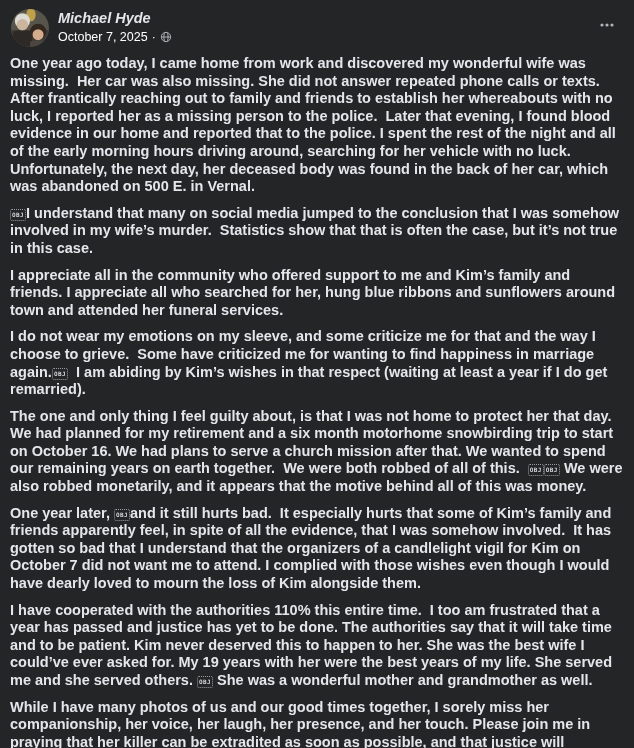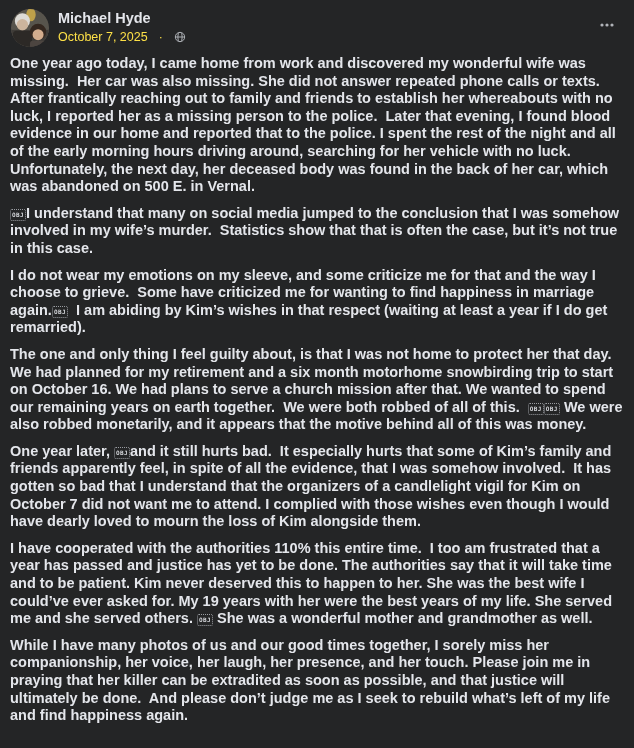--- a/index.html
+++ b/index.html
@@ -27,27 +27,28 @@
     background: #4a4440;
   }
   .avatar svg { display: block; }
   .header-text { margin-left: 9px; flex: 1 1 auto; min-width: 0; }
   .author-name {
     font-size: 14.5px;
     font-weight: 700;
     color: #e4e6eb;
     line-height: 19px;
     cursor: pointer;
+    font-style: italic;
   }
   .post-meta {
     display: flex;
     align-items: center;
-    gap: 11px;
+    gap: 4px;
     font-size: 12.5px;
-    color: #fde047;
+    color: #ffffff;
     line-height: 16px;
     margin-top: 1px;
   }
   .post-date { cursor: pointer; }
   .meta-sep { font-size: 12px; }
   .globe-icon { display: inline-flex; align-items: center; }
   .menu-btn {
     flex: none;
     padding: 6px 6px 6px 10px;
     margin-top: 2px;
@@ -134,20 +135,21 @@
             <circle cx="14" cy="8" r="1.6"></circle>
         </svg>
       </span>
     </button>
 
   </div>
 
   <div class="post-body">
       <p class="post-paragraph">One year ago today, I came home from work and discovered my wonderful wife was missing.  Her car was also missing. She did not answer repeated phone calls or texts.  After frantically reaching out to family and friends to establish her whereabouts with no luck, I reported her as a missing person to the police.  Later that evening, I found blood evidence in our home and reported that to the police. I spent the rest of the night and all of the early morning hours driving around, searching for her vehicle with no luck. Unfortunately, the next day, her deceased body was found in the back of her car, which was abandoned on 500 E. in Vernal.</p>
       <p class="post-paragraph"><span class="obj-char">OBJ</span>I understand that many on social media jumped to the conclusion that I was somehow involved in my wife’s murder.  Statistics show that that is often the case, but it’s not true in this case.</p>
+      <p class="post-paragraph">I appreciate all in the community who offered support to me and Kim’s family and friends. I appreciate all who searched for her, hung blue ribbons and sunflowers around town and attended her funeral services.</p>
       <p class="post-paragraph">I do not wear my emotions on my sleeve, and some criticize me for that and the way I choose to grieve.  Some have criticized me for wanting to find happiness in marriage again.<span class="obj-char">OBJ</span>  I am abiding by Kim’s wishes in that respect (waiting at least a year if I do get remarried).</p>
       <p class="post-paragraph">The one and only thing I feel guilty about, is that I was not home to protect her that day.  We had planned for my retirement and a six month motorhome snowbirding trip to start on October 16. We had plans to serve a church mission after that. We wanted to spend our remaining years on earth together.  We were both robbed of all of this.  <span class="obj-char">OBJ</span><span class="obj-char">OBJ</span> We were also robbed monetarily, and it appears that the motive behind all of this was money.</p>
       <p class="post-paragraph">One year later, <span class="obj-char">OBJ</span>and it still hurts bad.  It especially hurts that some of Kim’s family and friends apparently feel, in spite of all the evidence, that I was somehow involved.  It has gotten so bad that I understand that the organizers of a candlelight vigil for Kim on October 7 did not want me to attend. I complied with those wishes even though I would have dearly loved to mourn the loss of Kim alongside them.</p>
       <p class="post-paragraph">I have cooperated with the authorities 110% this entire time.  I too am frustrated that a year has passed and justice has yet to be done. The authorities say that it will take time and to be patient. Kim never deserved this to happen to her. She was the best wife I could’ve ever asked for. My 19 years with her were the best years of my life. She served me and she served others. <span class="obj-char">OBJ</span> She was a wonderful mother and grandmother as well.</p>
       <p class="post-paragraph">While I have many photos of us and our good times together, I sorely miss her companionship, her voice, her laugh, her presence, and her touch. Please join me in praying that her killer can be extradited as soon as possible, and that justice will ultimately be done.  And please don’t judge me as I seek to rebuild what’s left of my life and find happiness again.</p>
     </div>
 
 </div>
 
 </body></html>

